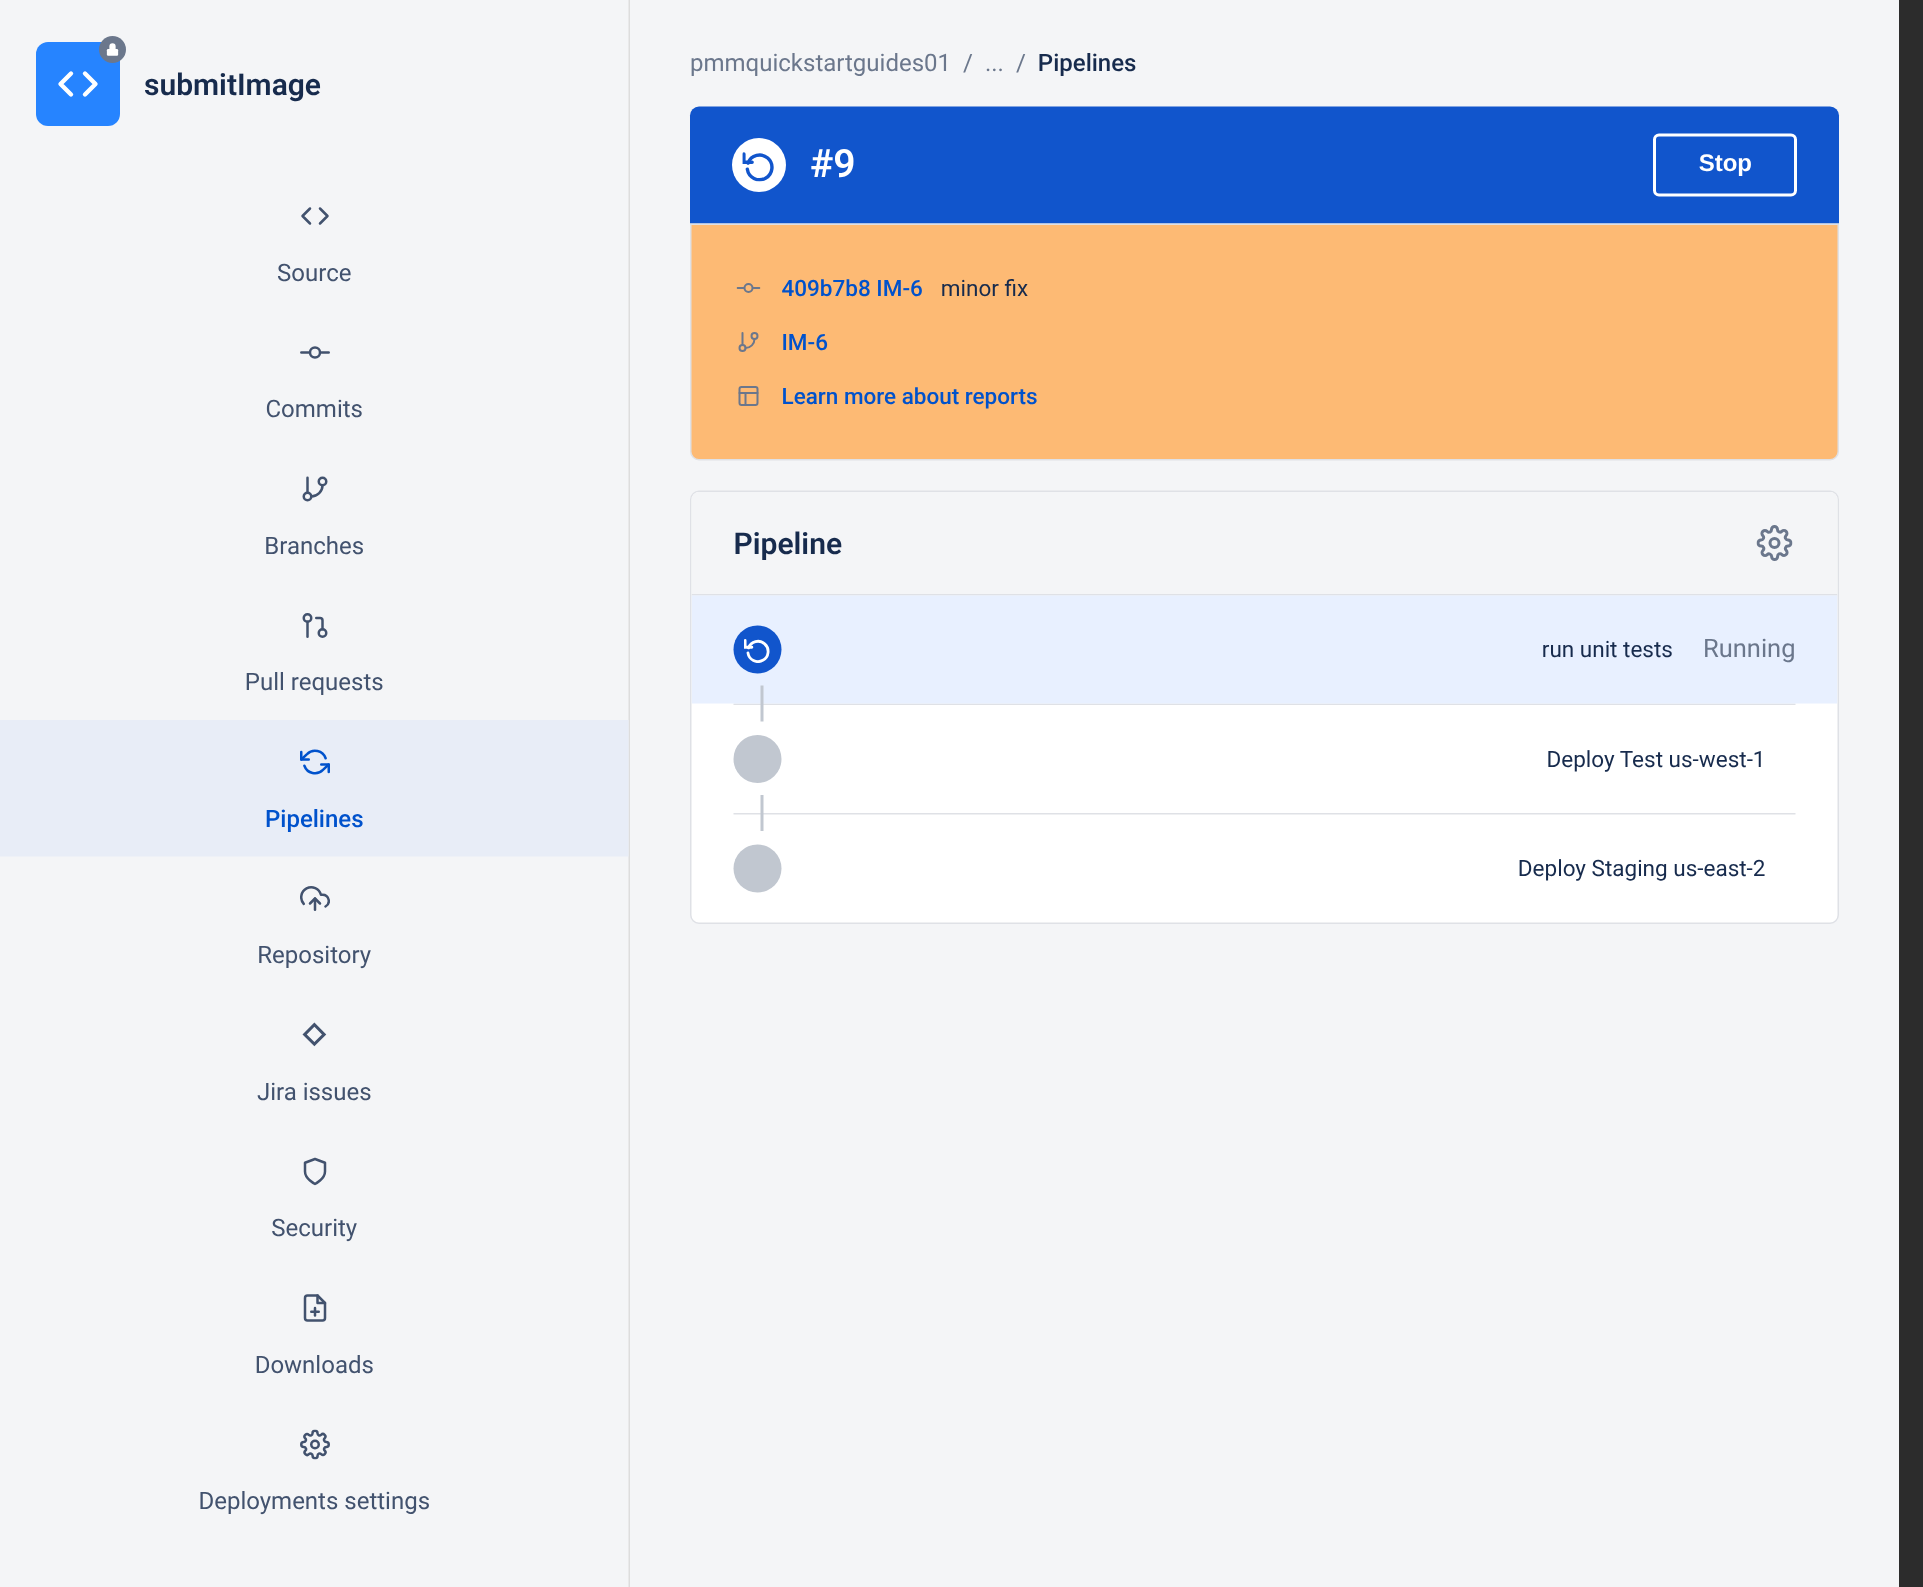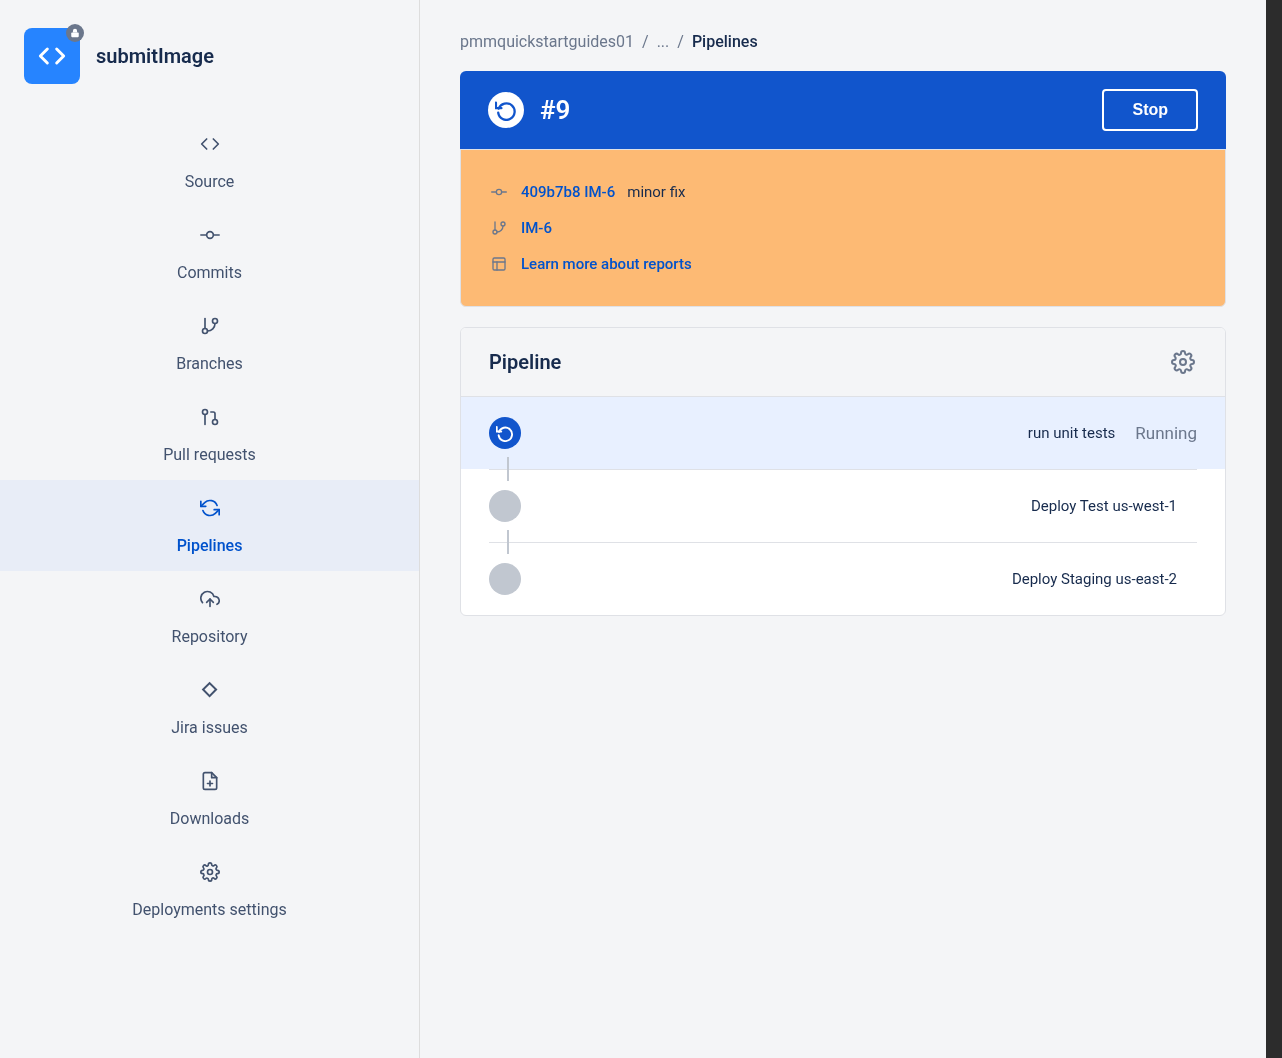--- a/index.html
+++ b/index.html
@@ -423,20 +423,28 @@
 
     <div class="nav-item">
       <span class="nav-icon">
         <svg width="20" height="20" viewBox="0 0 24 24" fill="currentColor">
           <path d="M11.5 2L2 11.5 11.5 21 21 11.5 11.5 2zm0 3.41l6.09 6.09-6.09 6.09L5.41 11.5 11.5 5.41z"></path>
         </svg>
       </span>
       <span>Jira issues</span>
     </div>
 
+    <div class="nav-item">
+      <span class="nav-icon">
+        <svg width="20" height="20" viewBox="0 0 24 24" fill="none" stroke="currentColor" stroke-width="2" stroke-linecap="round" stroke-linejoin="round">
+          <path d="M12 22s8-4 8-10V5l-8-3-8 3v7c0 6 8 10 8 10z"></path>
+        </svg>
+      </span>
+      <span>Security</span>
+    </div>
 
     <div class="nav-item">
       <span class="nav-icon">
         <svg width="20" height="20" viewBox="0 0 24 24" fill="none" stroke="currentColor" stroke-width="2" stroke-linecap="round" stroke-linejoin="round">
           <path d="M14 2H6a2 2 0 0 0-2 2v16a2 2 0 0 0 2 2h12a2 2 0 0 0 2-2V8z"></path>
           <polyline points="14 2 14 8 20 8"></polyline>
           <line x1="12" y1="18" x2="12" y2="12"></line>
           <line x1="9" y1="15" x2="15" y2="15"></line>
         </svg>
       </span>

